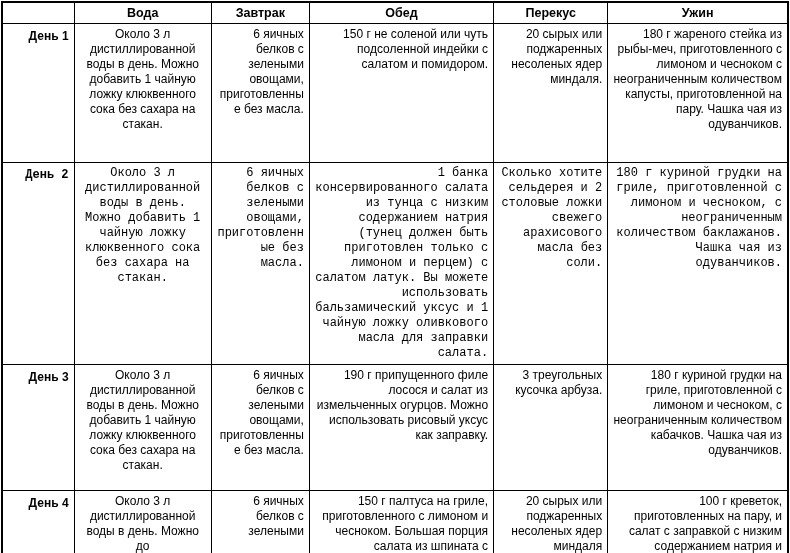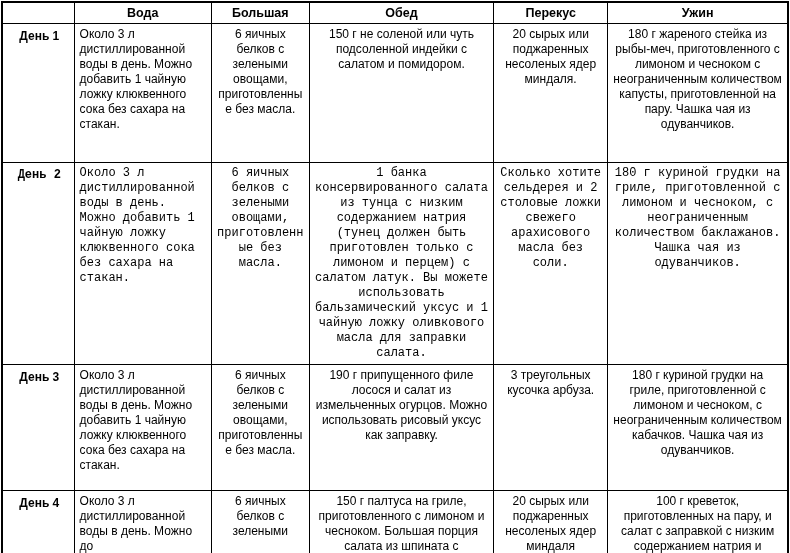--- a/index.html
+++ b/index.html
@@ -20,40 +20,40 @@
     width: 788px;
     margin: 1px;
     border: 2px solid #000;
   }
   th, td {
     border: 1px solid #000;
     vertical-align: top;
     padding: 3px 5px;
     font-size: 12px;
     line-height: 15px;
-    text-align: center;
+    text-align: right;
     overflow: hidden;
     word-wrap: break-word;
   }
   th {
     font-weight: bold;
     font-size: 12.5px;
     text-align: center;
     vertical-align: middle;
     height: 16px;
     padding: 2px;
   }
   td.day-cell {
     font-weight: bold;
     font-size: 12px;
     padding-top: 5px;
     padding-left: 7px;
   }
   td.water-cell {
-    text-align: left;
+    text-align: center;
   }
   tr.row-1 { height: 139px; }
   tr.row-2 { height: 178px; font-family: Liberation Mono, monospace; }
   tr.row-3 { height: 126px; }
 </style>
 </head>
 <body>
 
 <table class="meal-plan">
   <colgroup>
@@ -61,21 +61,21 @@
     <col style="width:137px">
     <col style="width:98px">
     <col style="width:184px">
     <col style="width:114px">
     <col style="width:180px">
   </colgroup>
   <thead>
     <tr>
       <th></th>
       <th>Вода</th>
-      <th>Большая</th>
+      <th>Завтрак</th>
       <th>Обед</th>
       <th>Перекус</th>
       <th>Ужин</th>
     </tr>
   </thead>
   <tbody>
     <tr class="row-1">
       <td class="day-cell">День 1</td>
       <td class="water-cell">Около 3 л дистиллированной воды в день. Можно добавить 1 чайную ложку клюквенного сока без сахара на стакан.</td>
       <td>6 яичных белков с зелеными овощами, приготовленные без масла.</td>

